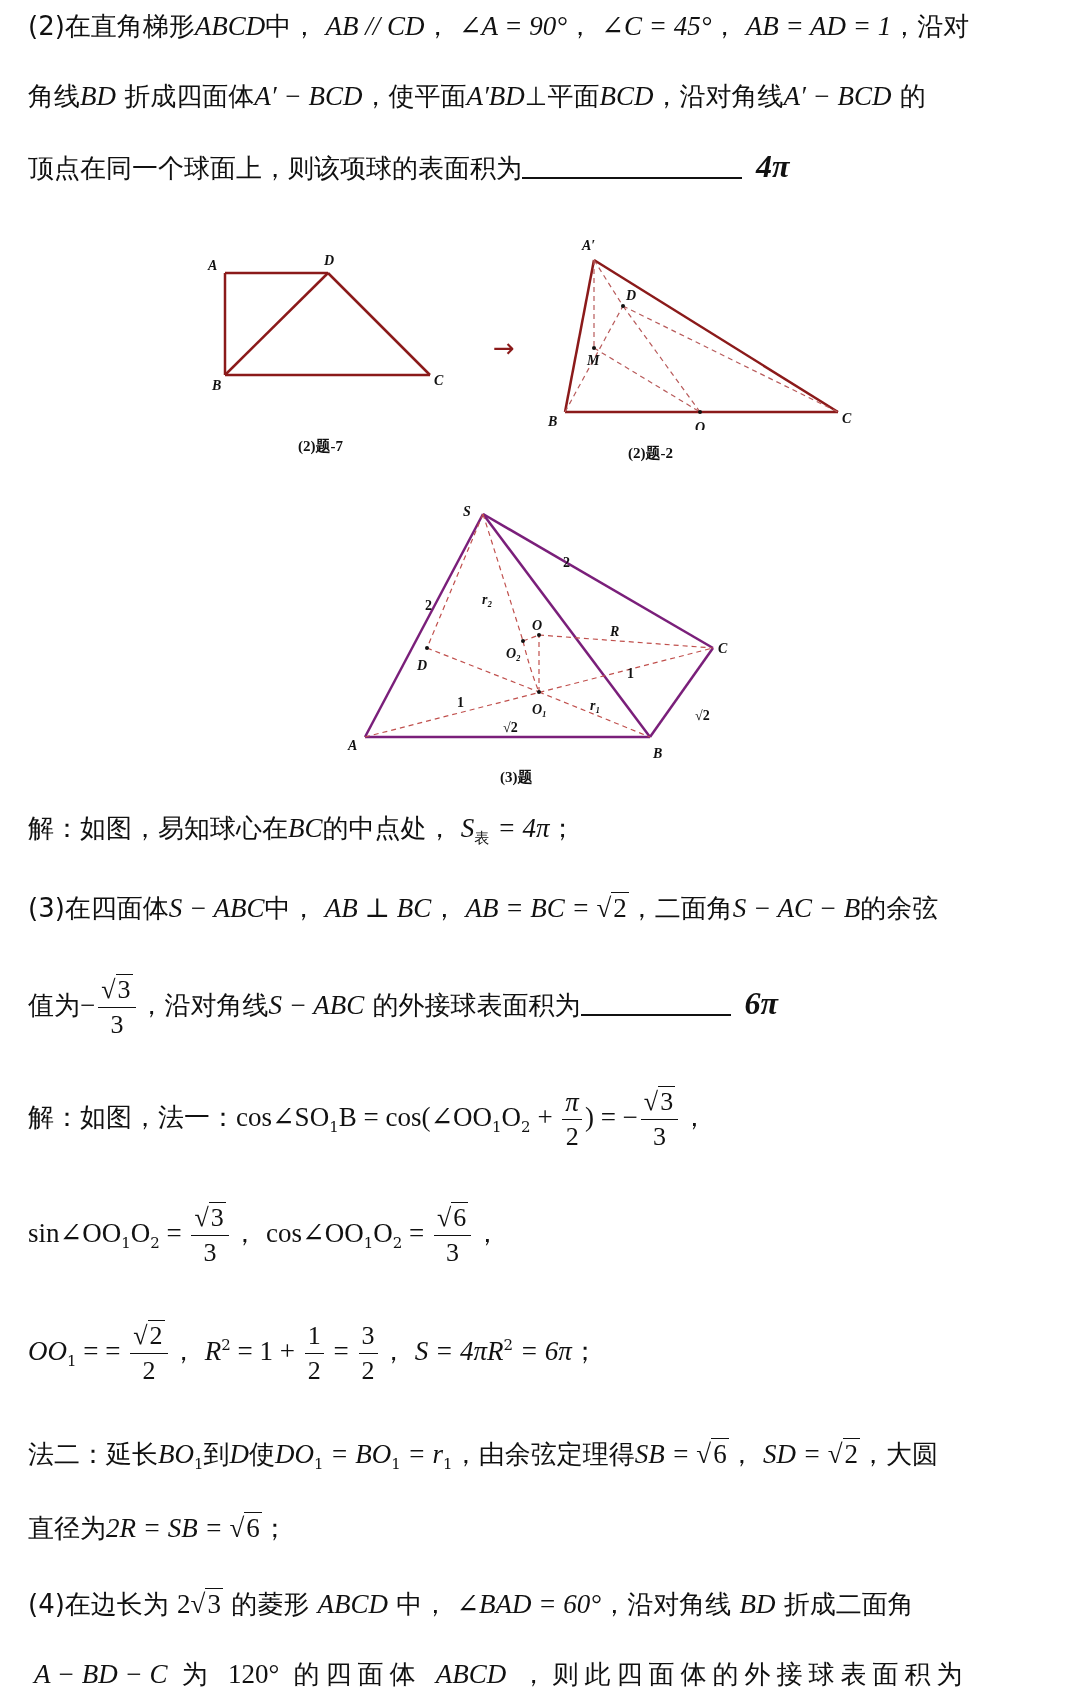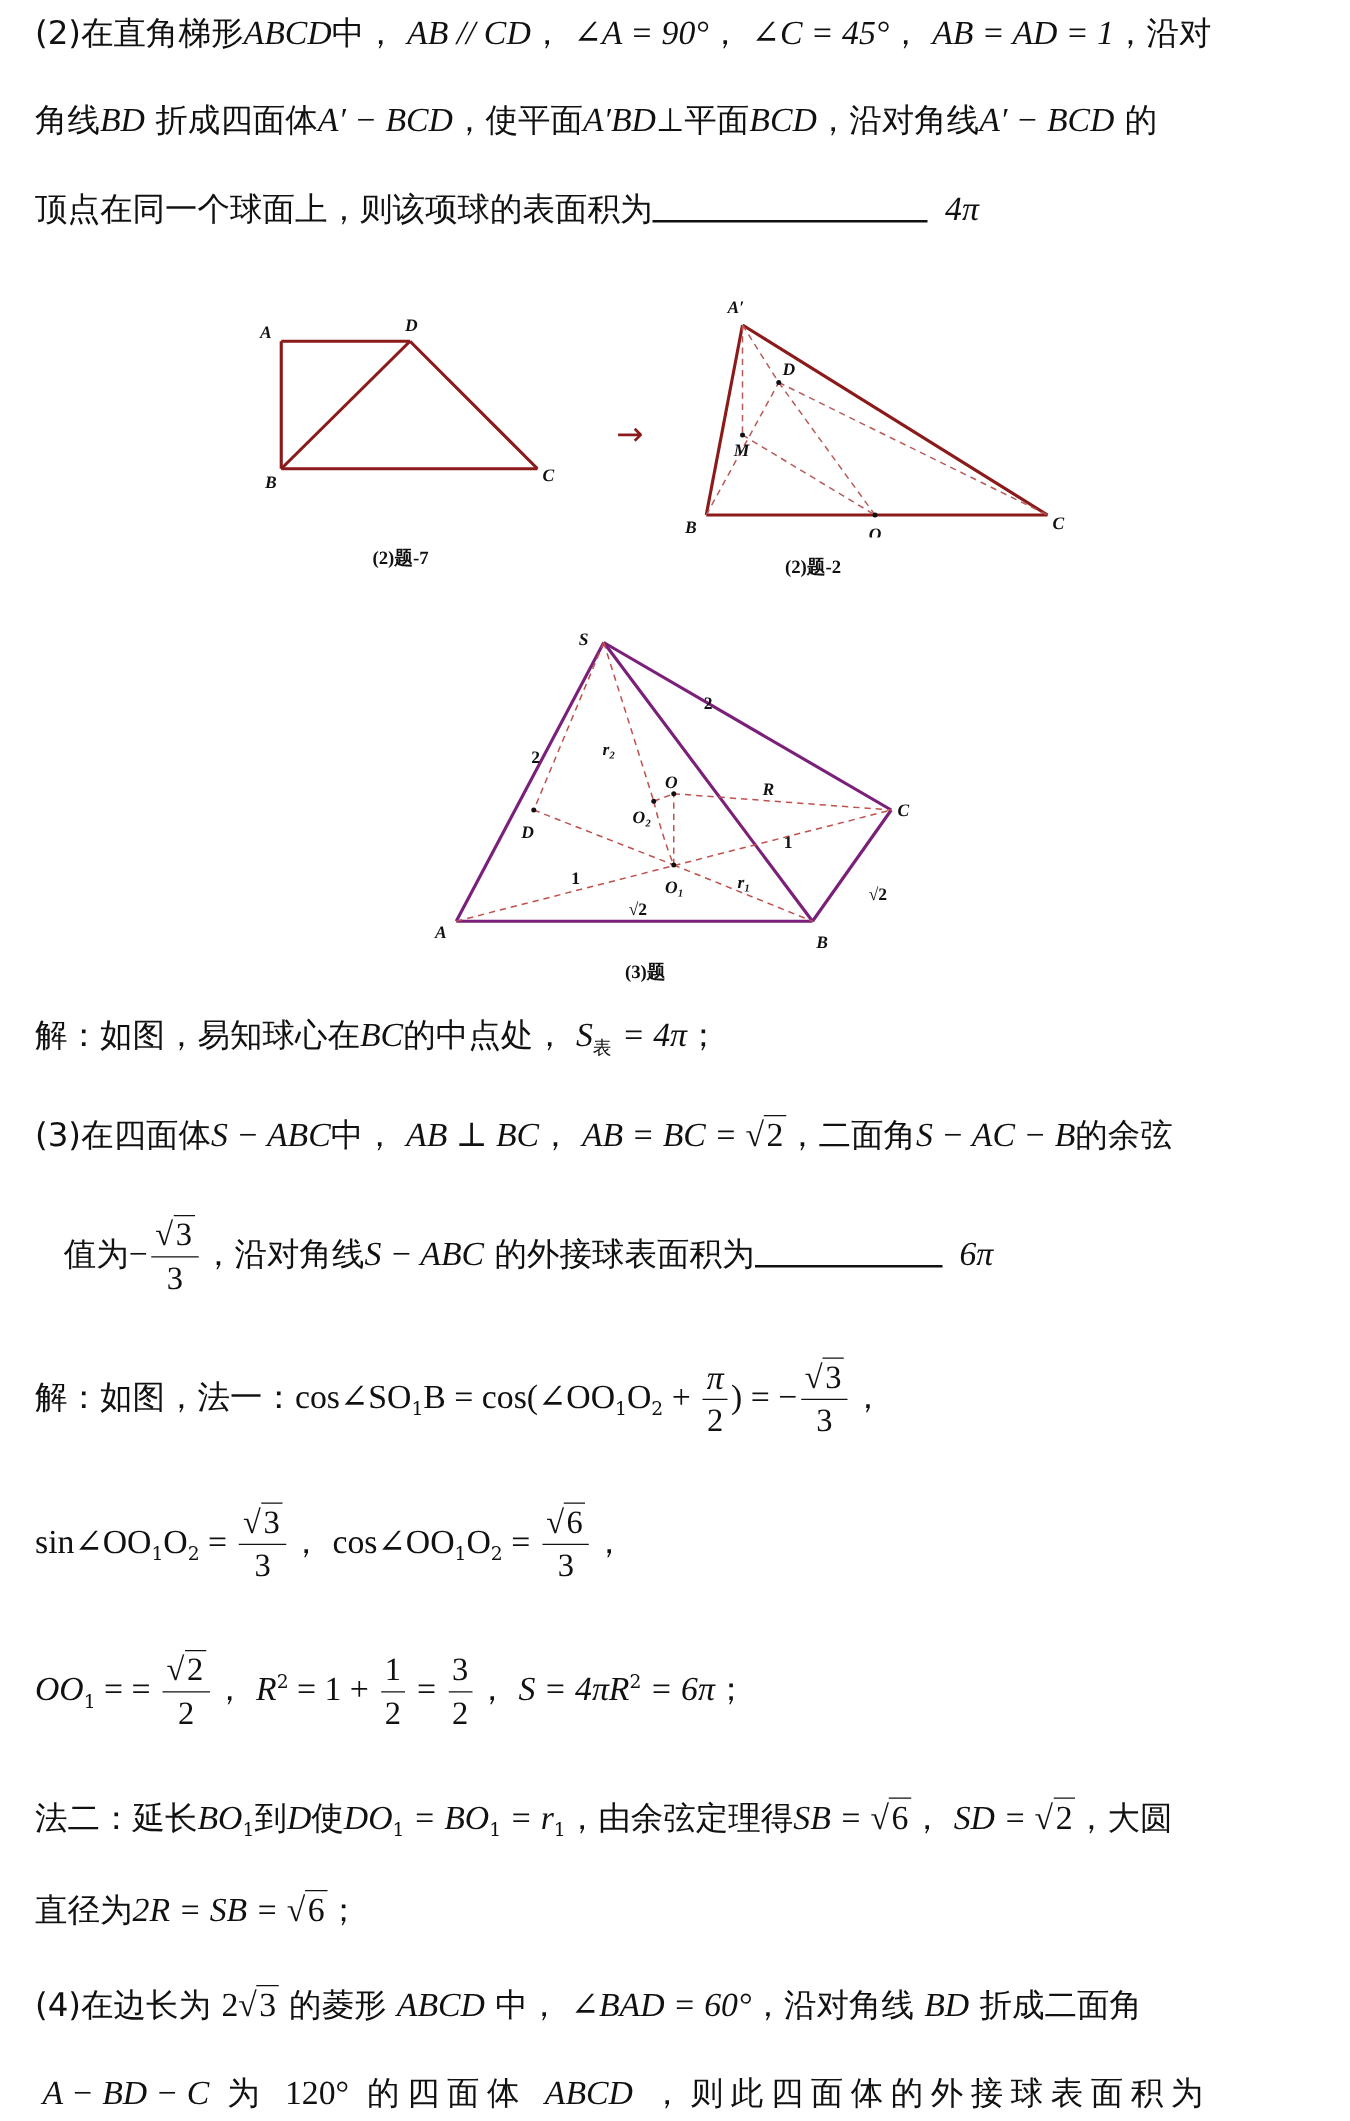--- a/index.html
+++ b/index.html
@@ -5,21 +5,21 @@
   html, body { margin: 0; padding: 0; background: #ffffff; }
   body { width: 1080px; height: 1697px; position: relative; overflow: hidden;
          font-family: "DejaVu Serif", "Liberation Serif", serif; color: #111; }
   .line { position: absolute; left: 28px; font-size: 26px; line-height: 32px; white-space: nowrap; }
   .cjk { font-family: "DejaVu Sans", "Liberation Sans", sans-serif; }
   .m { font-family: "Liberation Serif", "DejaVu Serif", serif; font-style: italic; font-size: 27px; }
   .mr { font-family: "Liberation Serif", "DejaVu Serif", serif; font-style: normal; font-size: 27px; }
   sub { font-size: 15px; font-style: normal; vertical-align: -6px; }
   sup { font-size: 15px; font-style: normal; vertical-align: 10px; }
   .blank { display: inline-block; border-bottom: 2px solid #111; height: 26px; vertical-align: -2px; }
-  .ans { font-family: "Liberation Serif", serif; font-style: italic; font-size: 27px; margin-left: 14px; }
+  .ans { font-family: "Liberation Serif", serif; font-style: italic; font-size: 32px; margin-left: 14px; font-weight: bold; }
   .frac { display: inline-flex; flex-direction: column; align-items: center; vertical-align: middle;
           font-family: "Liberation Serif", serif; font-size: 26px; line-height: 34px; margin: 0 3px; }
   .frac .num { padding: 0 3px; border-bottom: 1.5px solid #111; }
   .frac .den { padding: 0 3px; }
   .sqrt { display: inline-block; }
   .sqrt .rad { border-top: 1.5px solid #111; padding: 0 2px; }
   .fig { position: absolute; }
   .cap { font-family: "Liberation Serif", serif; font-weight: bold; font-size: 15px; position: absolute; }
   .lbl { font-family: "Liberation Serif", serif; font-weight: bold; font-style: italic; font-size: 14px; fill: #111; }
   .lblr { font-family: "Liberation Serif", serif; font-weight: bold; font-size: 14px; fill: #111; }
@@ -137,21 +137,21 @@
   <span class="cjk">解：如图，易知球心在</span><span class="m">BC</span><span class="cjk">的中点处，</span>
   <span class="m">S</span><sub class="cjk">表</sub>
   <span class="m">= 4π</span><span class="cjk">；</span>
 </div>
 
 <div class="line" style="top:892px;">
   <span class="cjk">(3)在四面体</span><span class="m">S − ABC</span><span class="cjk">中，</span>
   <span class="m">AB ⊥ BC</span><span class="cjk">，</span>
   <span class="m">AB = BC = </span><span class="sqrt mr">√<span class="rad">2</span></span><span class="cjk">，二面角</span><span class="m">S − AC − B</span><span class="cjk">的余弦</span>
 </div>
-<div class="line" style="top:968px; line-height:70px;margin-left:23px;">
+<div class="line" style="top:968px; line-height:70px;">
   <span class="cjk">值为</span><span class="mr">−</span><span class="frac">
       <span class="num">√<span class="sqrt"><span class="rad">3</span></span></span>
       <span class="den">3</span>
     </span><span class="cjk">，沿对角线</span><span class="m">S − ABC</span>
   <span class="cjk">的外接球表面积为</span><span class="blank" style="width:150px;"></span><span class="ans">6π</span>
 </div>
 
 <div class="line" style="top:1082px; line-height:70px;">
   <span class="cjk">解：如图，法一：</span><span class="mr">cos∠SO</span><sub>1</sub><span class="mr">B = cos(∠OO</span><sub>1</sub><span class="mr">O</span><sub>2</sub><span class="mr"> + </span><span class="frac">
       <span class="num m">π</span>

